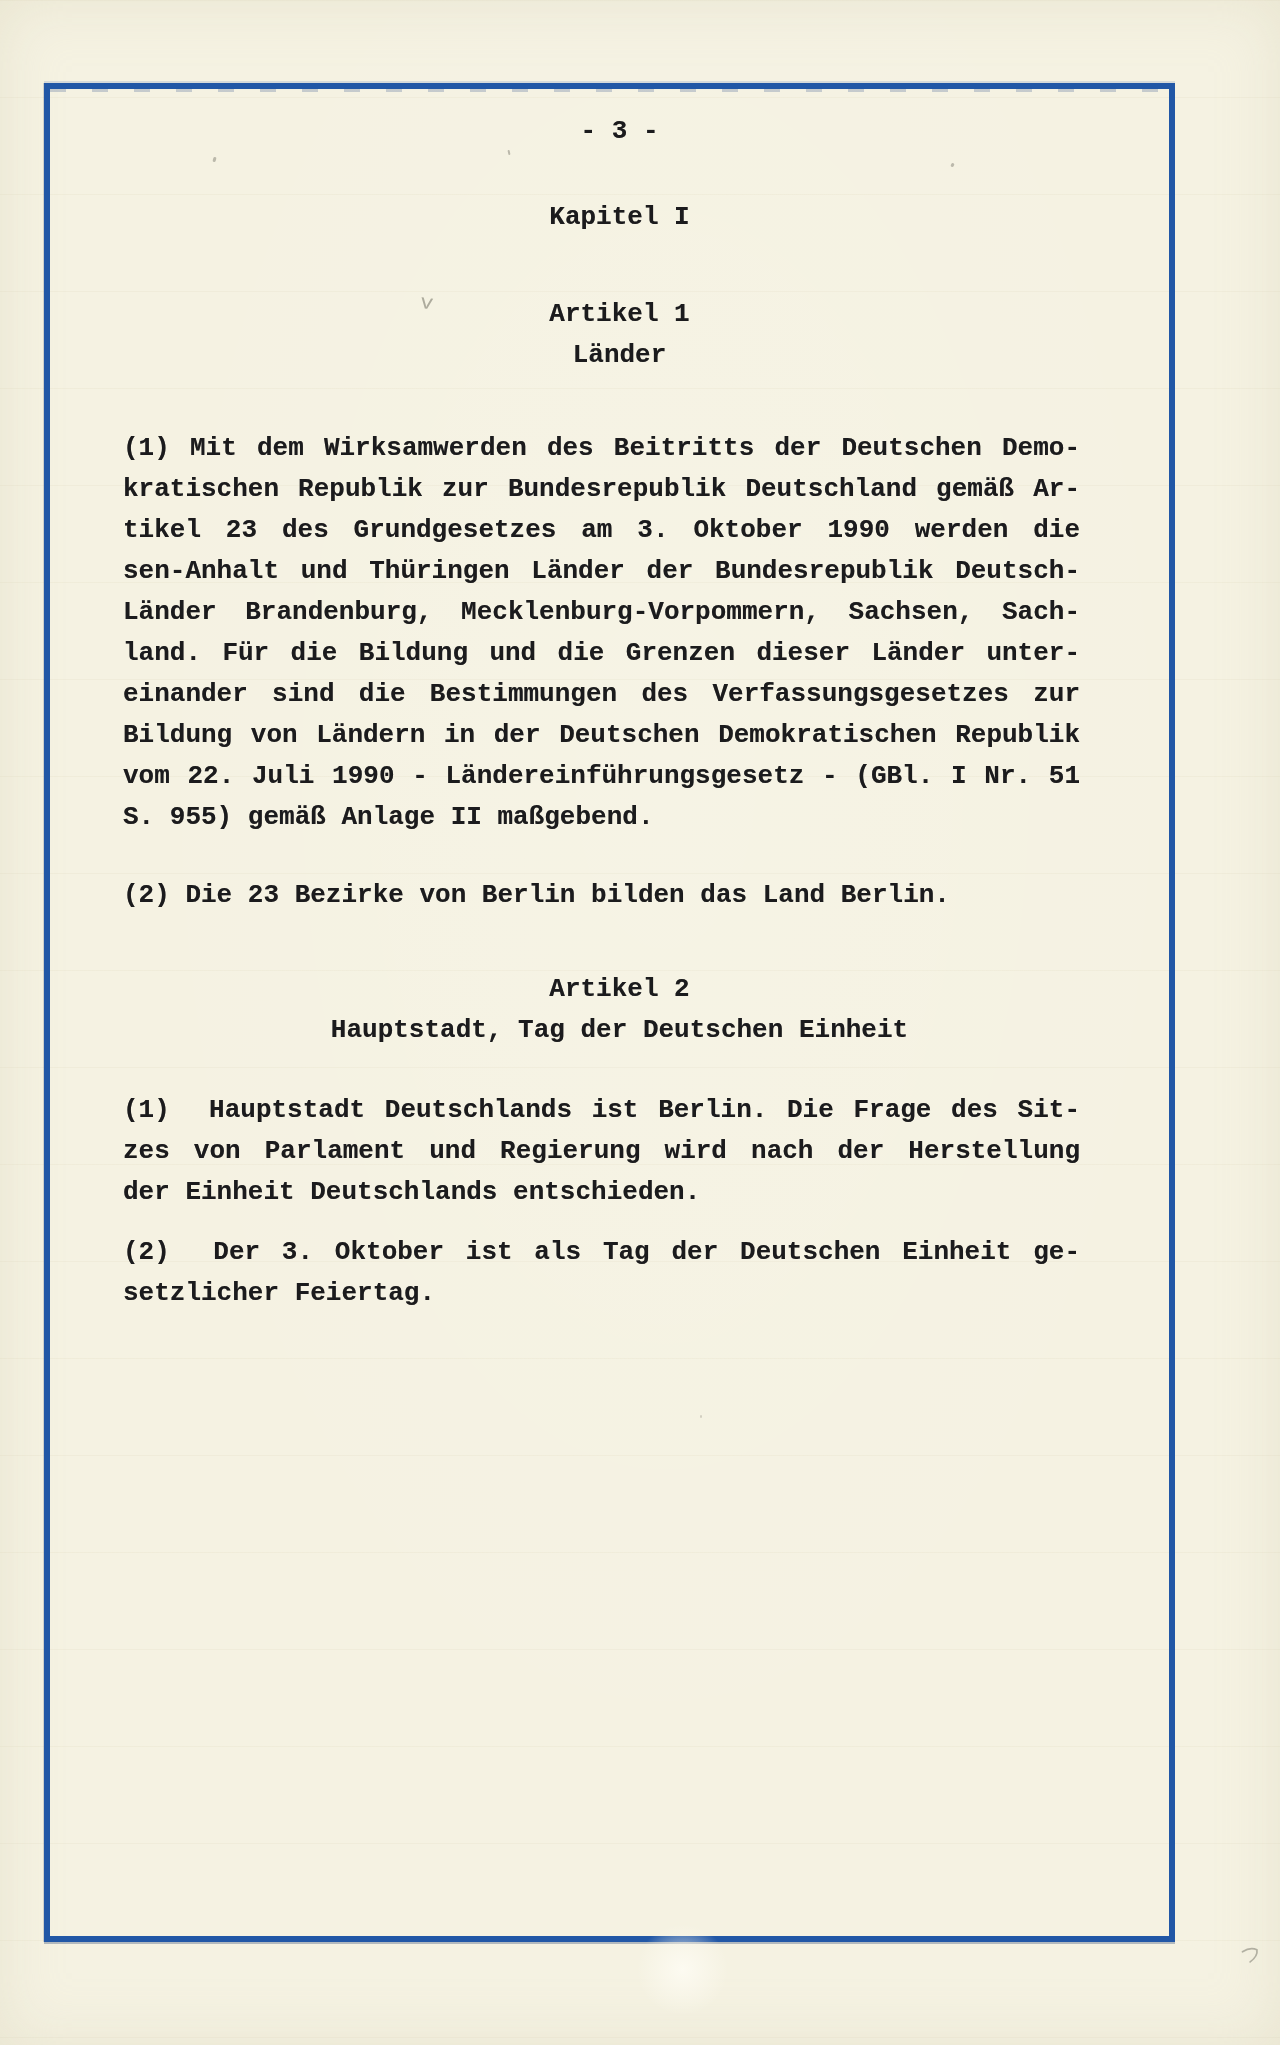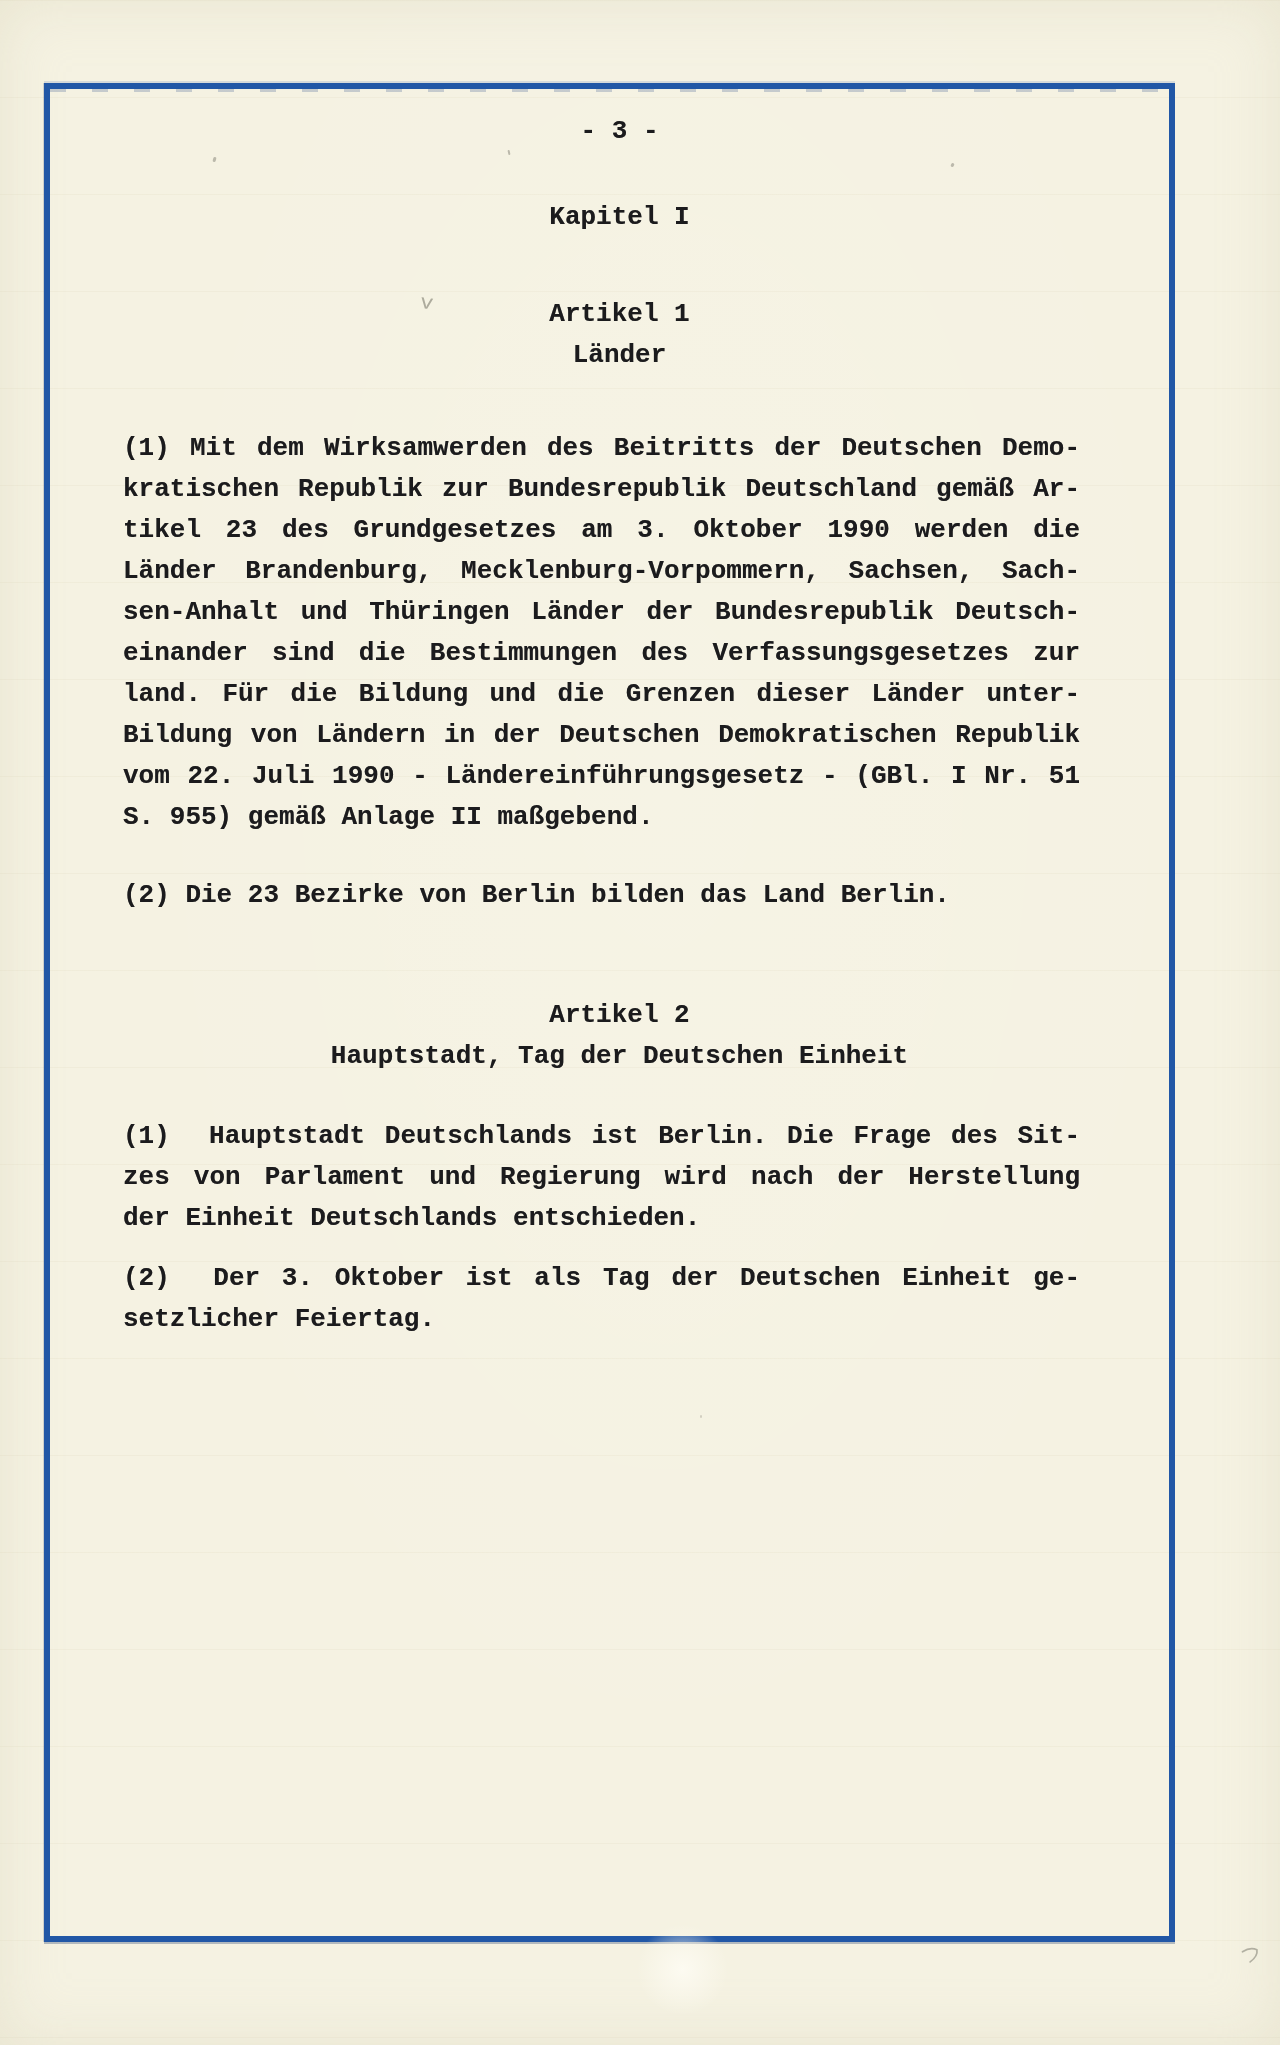--- a/index.html
+++ b/index.html
@@ -64,21 +64,21 @@
   .line { white-space: pre-wrap; }
   .just {
     text-align: justify;
     text-align-last: justify;
   }
   .pagenum            { margin-top: 22px; }
   .chapter-block      { margin-top: 45px; }
   .article-1-heading  { margin-top: 56px; }
   .para-a1-1          { margin-top: 52px; }
   .para-a1-2          { margin-top: 37px; }
-  .article-2-heading  { margin-top: 79px; }
+  .article-2-heading  { margin-top: 53px; }
   .para-a2-1          { margin-top: 39px; }
   .para-a2-2          { margin-top: 19px; }
 
   
   .pencil-tick {
     position: absolute;
     left: 370px;
     top: 182px;
     color: #adab9d;
     font-size: 22px;
@@ -134,24 +134,24 @@
 
       <div class="article-1-heading">
         <div class="centered">Artikel 1</div>
         <div class="centered">Länder</div>
       </div>
 
       <div class="para-a1-1">
         <div class="line just">(1) Mit dem Wirksamwerden des Beitritts der Deutschen Demo-</div>
         <div class="line just">kratischen Republik zur Bundesrepublik Deutschland gemäß Ar-</div>
         <div class="line just">tikel 23 des Grundgesetzes am 3. Oktober 1990 werden die</div>
+        <div class="line just">sen-Anhalt und Thüringen Länder der Bundesrepublik Deutsch-</div>
         <div class="line just">Länder Brandenburg, Mecklenburg-Vorpommern, Sachsen, Sach-</div>
-        <div class="line just">sen-Anhalt und Thüringen Länder der Bundesrepublik Deutsch-</div>
+        <div class="line just">land. Für die Bildung und die Grenzen dieser Länder unter-</div>
         <div class="line just">einander sind die Bestimmungen des Verfassungsgesetzes zur</div>
-        <div class="line just">land. Für die Bildung und die Grenzen dieser Länder unter-</div>
         <div class="line just">Bildung von Ländern in der Deutschen Demokratischen Republik</div>
         <div class="line just">vom 22. Juli 1990 - Ländereinführungsgesetz - (GBl. I Nr. 51</div>
         <div class="line">S. 955) gemäß Anlage II maßgebend.</div>
       </div>
 
       <div class="para-a1-2">
         <div class="line">(2) Die 23 Bezirke von Berlin bilden das Land Berlin.</div>
       </div>
 
       <div class="article-2-heading">

